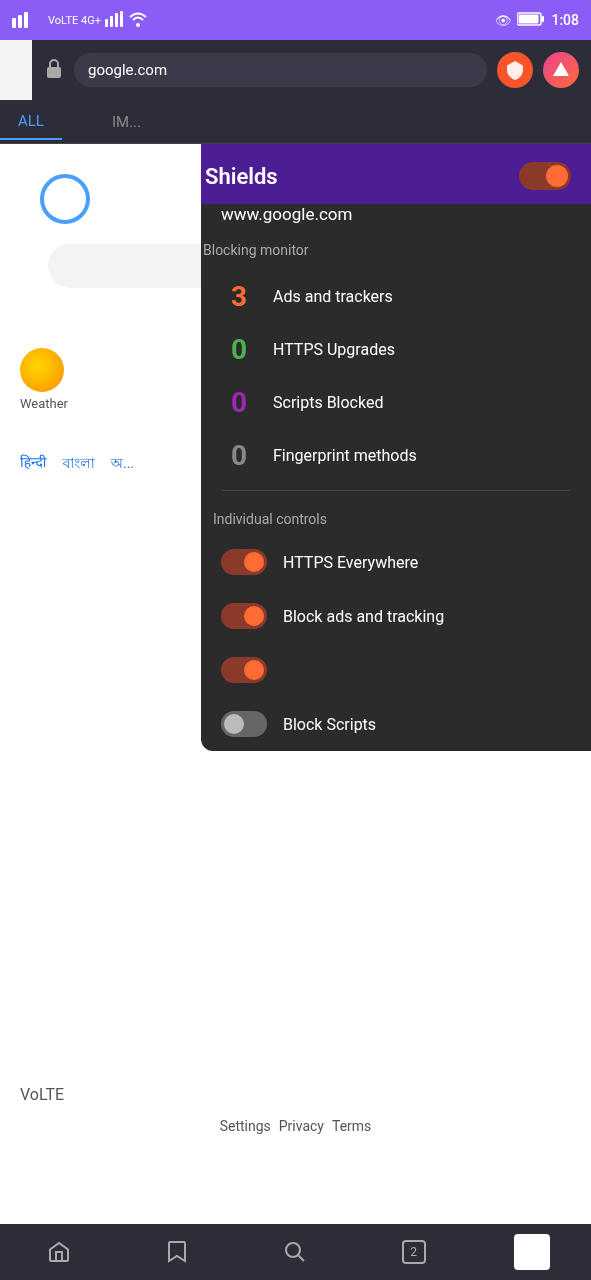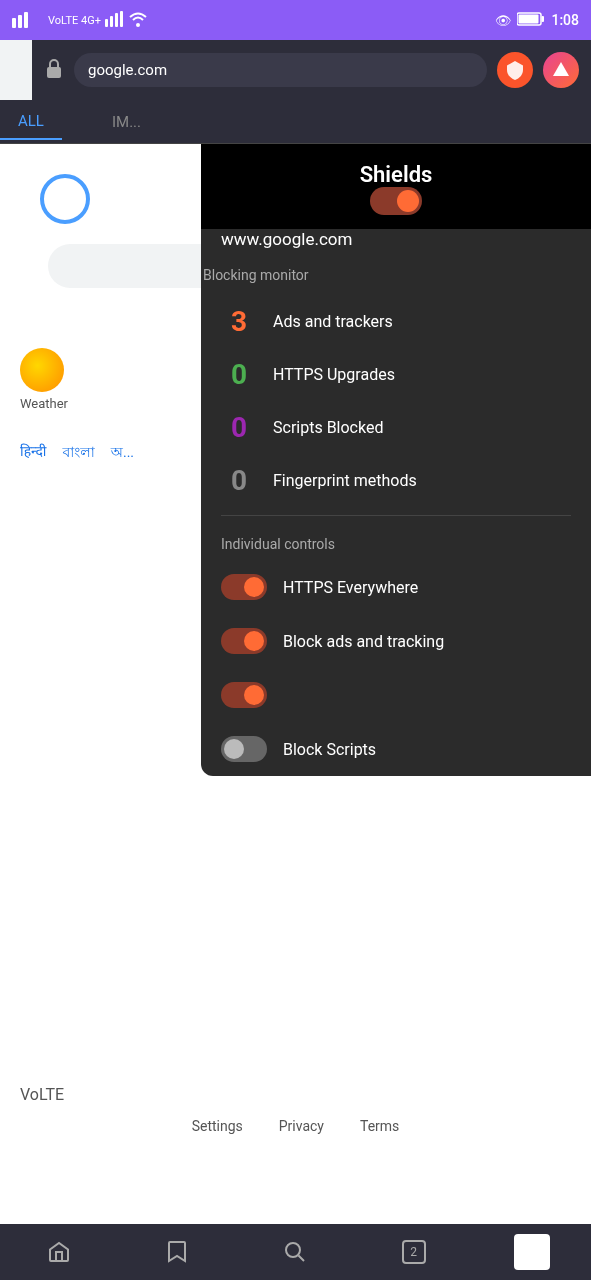--- a/index.html
+++ b/index.html
@@ -154,38 +154,39 @@
       font-size: 13px;
     }
     .language-links {
       display: flex;
       gap: 16px;
       margin: 20px;
     }
     .lang-link {
       color: #1a73e8;
       font-size: 14px;
+      margin-top: 11px;
     }
 
     
     .india-footer {
       position: absolute;
       bottom: 120px;
       left: 20px;
       font-size: 16px;
       color: #555;
     }
     .footer-links {
       position: absolute;
       bottom: 90px;
       left: 0;
       right: 0;
       display: flex;
       justify-content: center;
-      gap: 36px;
+      gap: 8px;
     }
     .footer-link {
       color: #555;
       font-size: 14px;
     }
 
     
     .bottom-nav {
       position: absolute;
       bottom: 0;
@@ -233,23 +234,22 @@
       background: #2b2b2b;
       border-radius: 0 0 0 12px;
       z-index: 100;
       overflow: hidden;
     }
 
     .shields-header {
       display: flex;
       align-items: center;
       justify-content: space-between;
-      padding: 18px 20px 14px 20px;
-      background: #000000;
-      flex-direction: column;
+      padding: 18px 20px 14px 4px;
+      background: #4c1d95;
     }
     .shields-title {
       color: white;
       font-size: 22px;
       font-weight: 600;
     }
 
     
     .toggle-wrap {
       position: relative;
@@ -309,21 +309,21 @@
       font-size: 16px;
     }
 
     .divider {
       height: 1px;
       background: #444;
       margin: 8px 20px;
     }
 
     .individual-section-title {
-      padding: 12px 20px 8px 20px;
+      padding: 12px 20px 8px 12px;
       color: #aaa;
       font-size: 14px;
     }
 
     
     .control-item {
       display: flex;
       align-items: center;
       padding: 14px 20px;
       gap: 16px;

